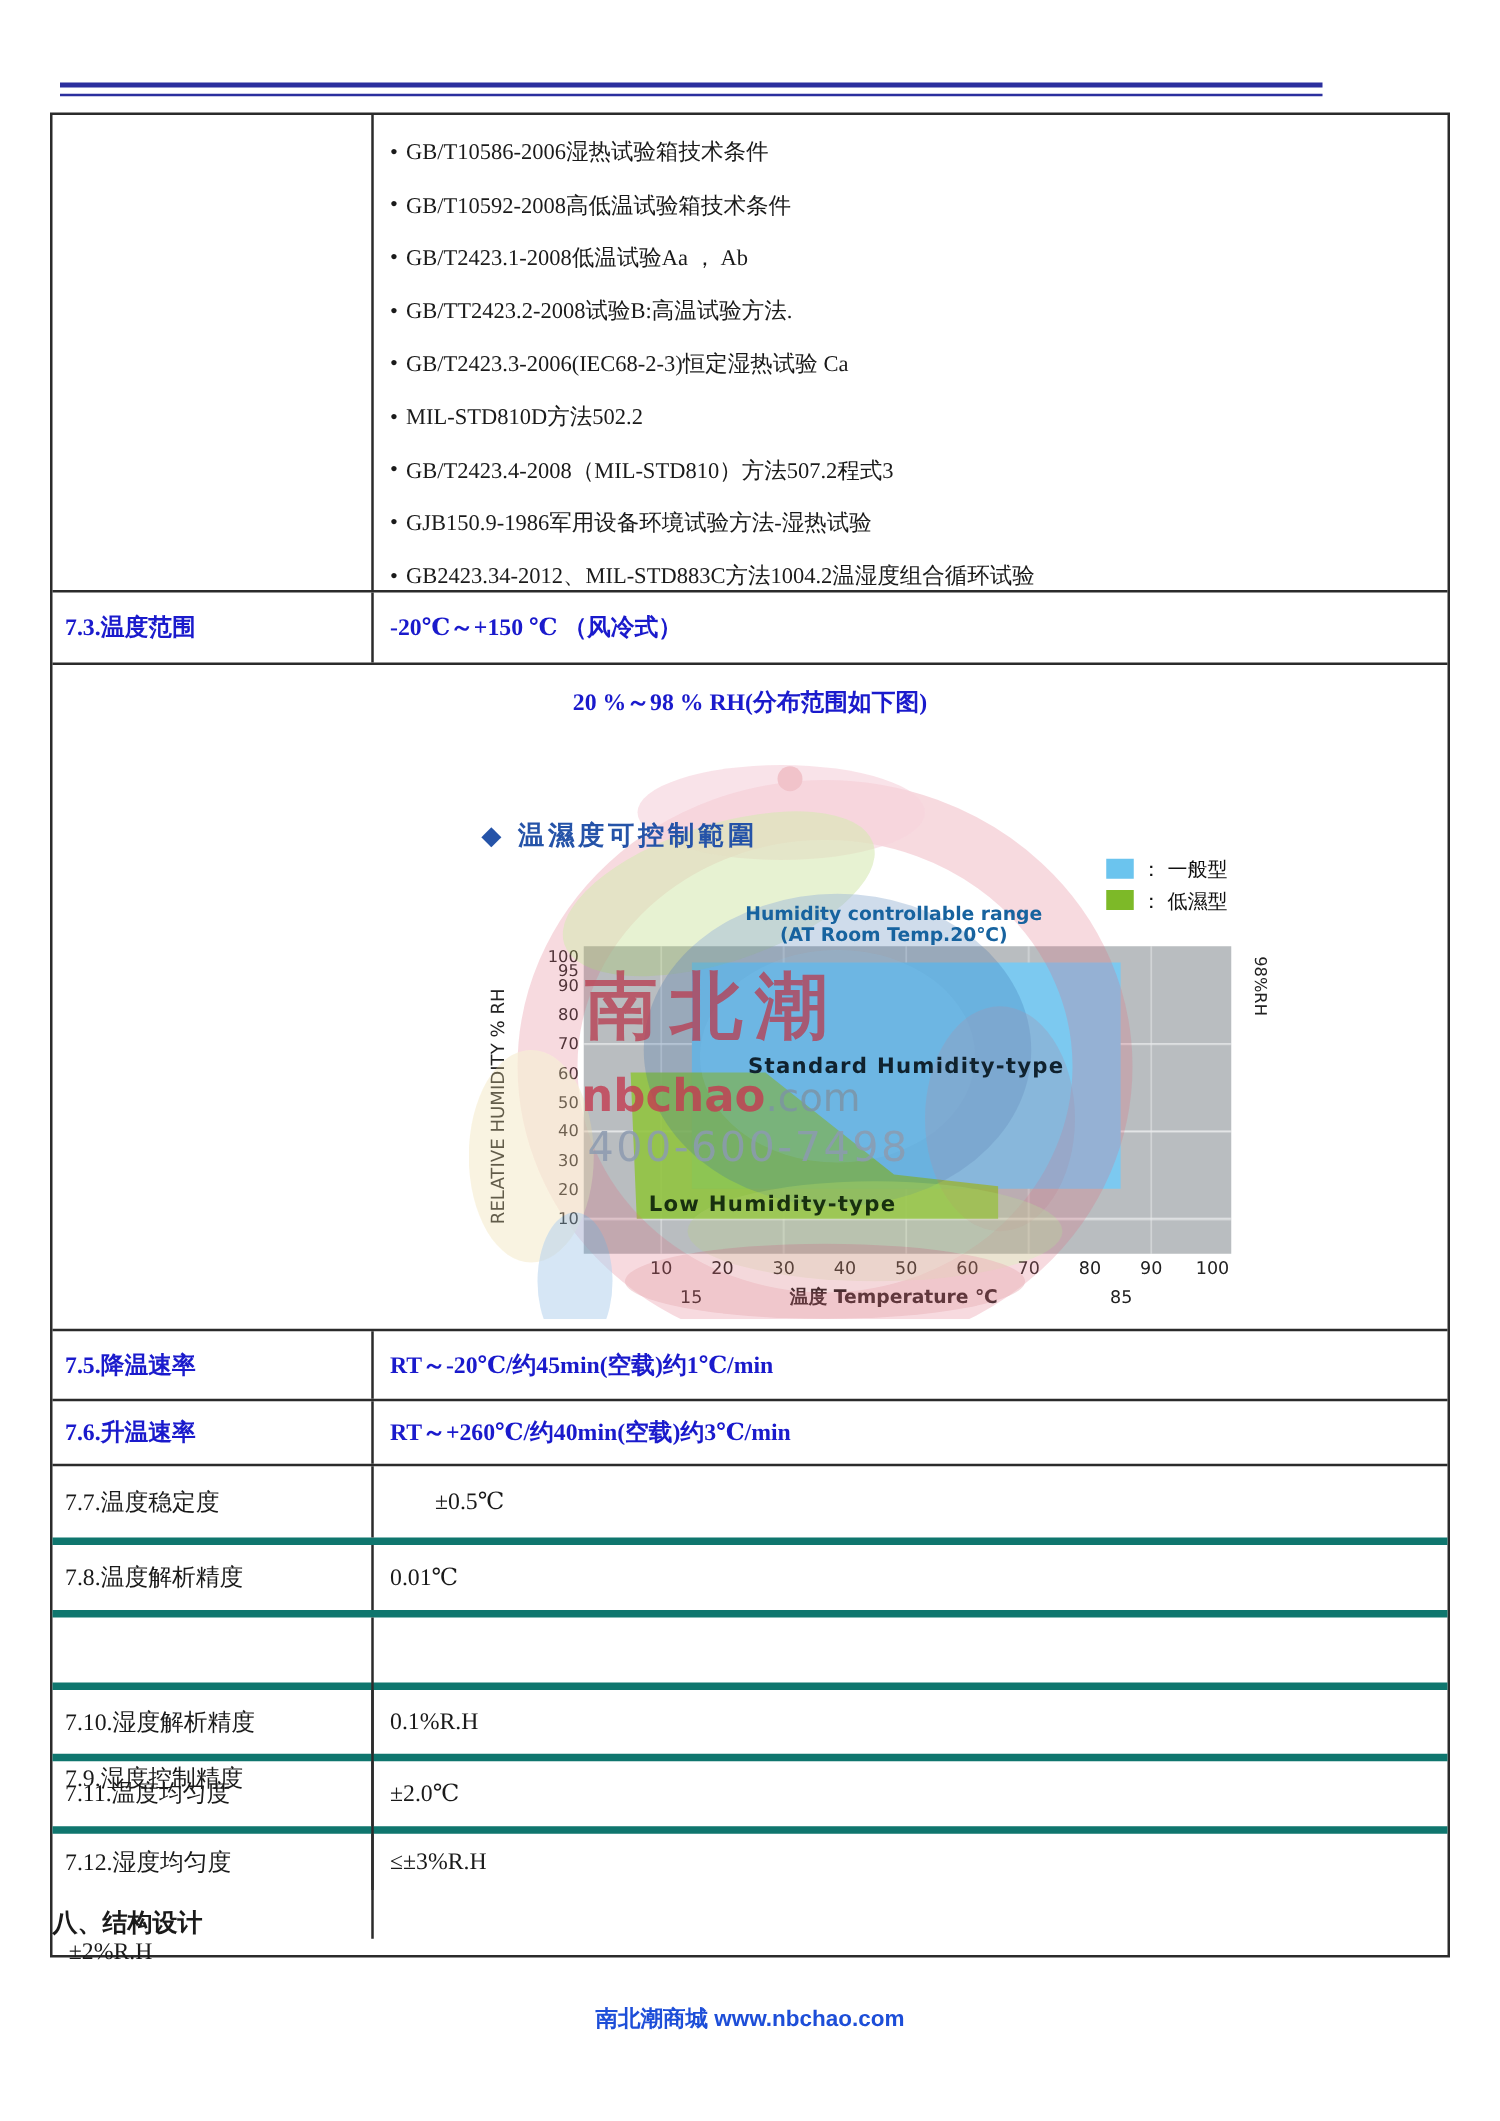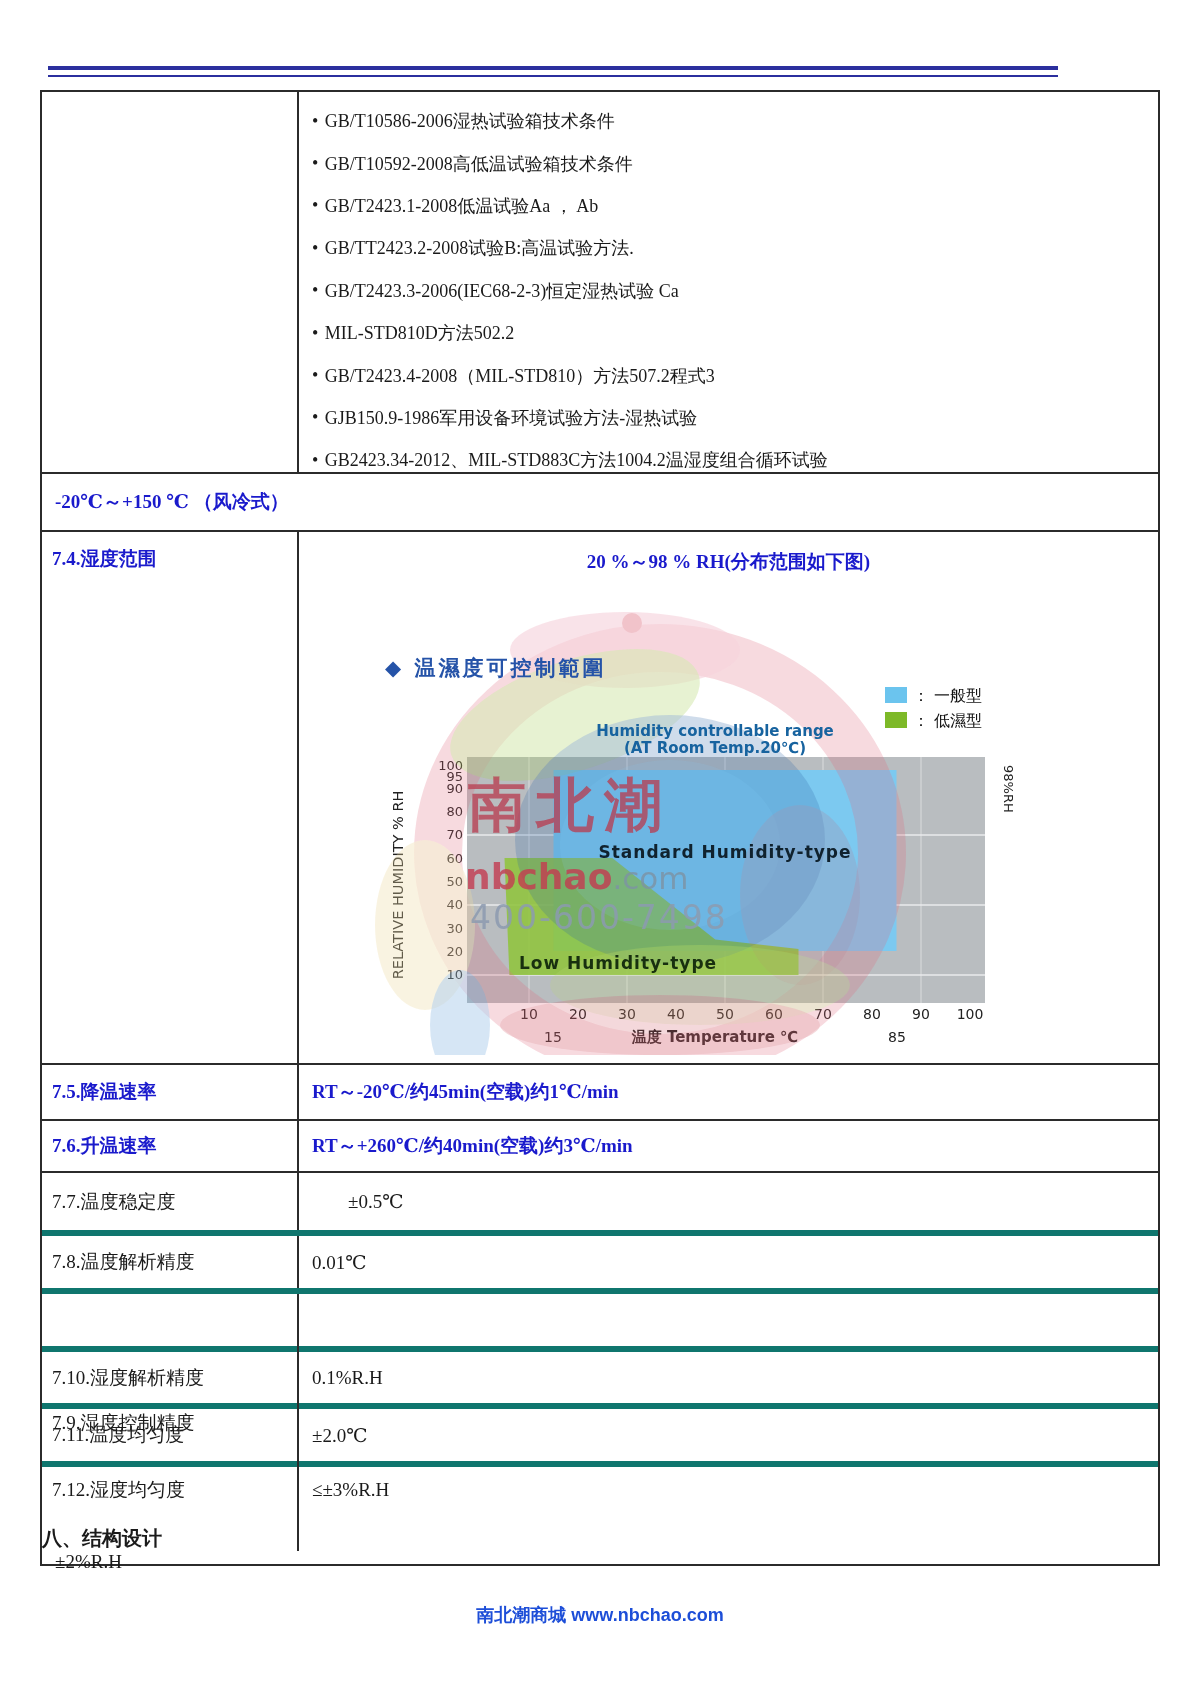--- a/index.html
+++ b/index.html
@@ -52,25 +52,25 @@
           <li>GB/T2423.3-2006(IEC68-2-3)恒定湿热试验 Ca</li>
           <li>MIL-STD810D方法502.2</li>
           <li>GB/T2423.4-2008（MIL-STD810）方法507.2程式3</li>
           <li>GJB150.9-1986军用设备环境试验方法-湿热试验</li>
           <li>GB2423.34-2012、MIL-STD883C方法1004.2温湿度组合循环试验</li>
         </ul>
       </div>
     </div>
 
     <div class="row bt2" style="height:58px;">
+      <div class="cell-l blue">7.3.温度范围</div>
       <div class="cell-r blue">-20℃～+150 ℃ （风冷式）</div>
     </div>
 
     <div class="row bt2" style="height:533px;">
-      <div class="cell-l blue" style="align-items:flex-start;padding-top:14px;">7.4.湿度范围</div>
       <div class="cell-r r74">
         <div class="r74-val blue">20 %～98 % RH(分布范围如下图)</div>
       </div>
     </div>
 
     <div class="row bt2" style="height:56px;">
       <div class="cell-l blue">7.5.降温速率</div>
       <div class="cell-r blue">RT～-20℃/约45min(空载)约1℃/min</div>
     </div>
 

